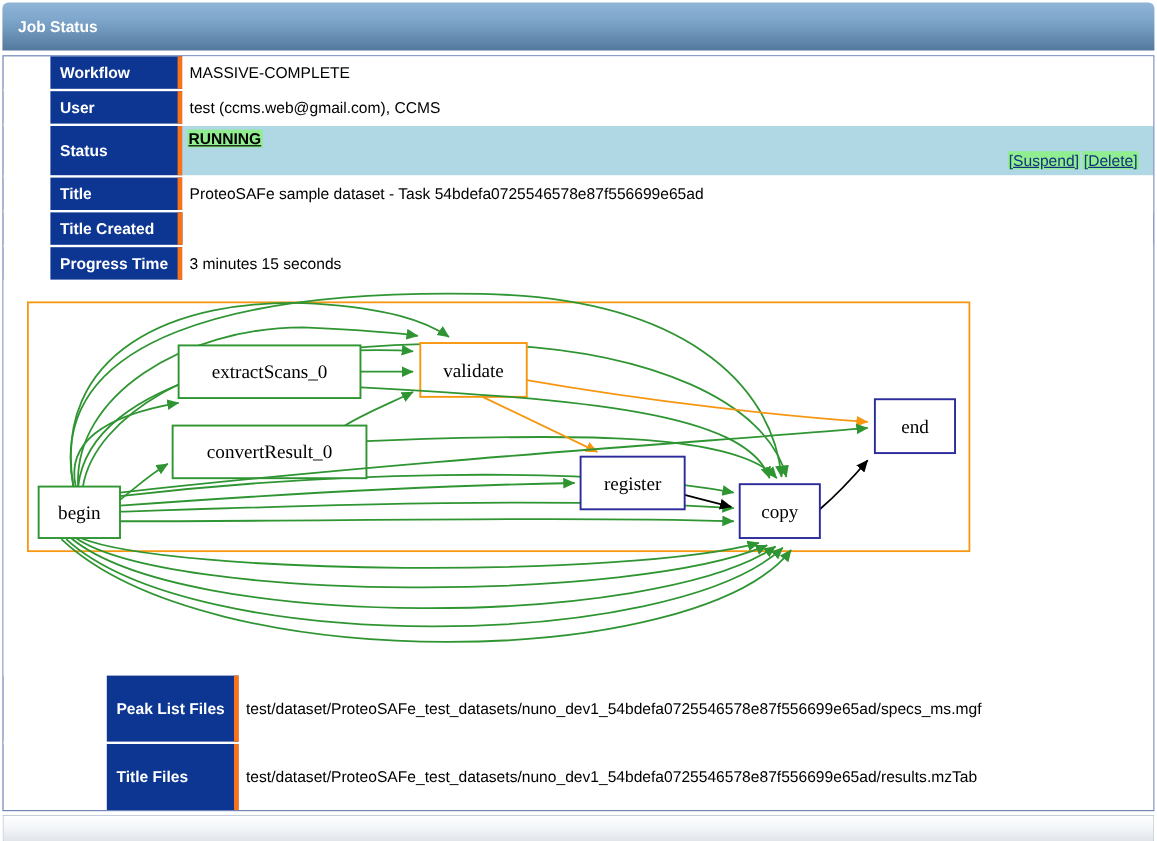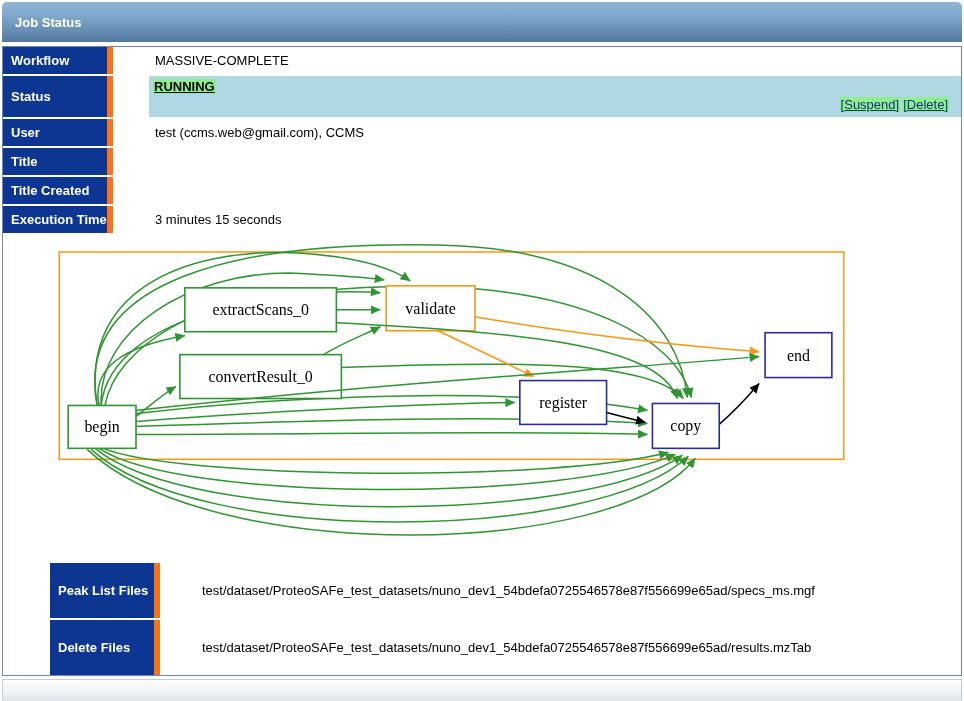--- a/index.html
+++ b/index.html
@@ -21,26 +21,26 @@
     margin-top:4px;
     border:1px solid #7186b8;
     background:#ffffff;
   }
   .row{display:flex;border-bottom:2px solid #ffffff;}
   .row:last-child{border-bottom:none;}
   .cell-label{
     width:110px;min-width:110px;box-sizing:border-box;
     background:#0d3692;color:#ffffff;font-weight:bold;
     display:flex;align-items:center;
-    padding-left:8px;border-right:6px solid #f97316;
+    padding-left:8px;border-right:4px solid #f97316;margin-left:39px;
   }
   .cell-value{
     flex:1;background:#ffffff;
     display:flex;align-items:center;
-    padding-left:6px;box-sizing:border-box;margin-left:36px;
+    padding-left:6px;box-sizing:border-box;
   }
   .h27{height:27px;} .h41{height:41px;} .h55{height:55px;padding-left:47px;} .hprog{height:326px;}
 
   
   .status-value{
     background:#b0d8e4;
     flex-direction:column;align-items:stretch;justify-content:space-between;
     padding:3px 12px 5px 4px;
   }
   .status-top{text-align:left;}
@@ -76,47 +76,48 @@
     <span>Job Status</span>
   </div>
 
   <div class="jobtable">
 
     <div class="row h27">
       <div class="cell-label">Workflow</div>
       <div class="cell-value">MASSIVE-COMPLETE</div>
     </div>
 
+    <div class="row h27">
+      <div class="cell-label">User</div>
+      <div class="cell-value">test (ccms.web@gmail.com), CCMS</div>
+    </div>
+
     <div class="row h41">
       <div class="cell-label">Status</div>
       <div class="cell-value status-value">
         <div class="status-top">
           <a class="status-link">RUNNING</a>
         </div>
         <div class="actions">
           <span class="action-wrap"><span class="bracket">[</span><a>Suspend</a><span class="bracket">]</span></span><span class="action-wrap"><span class="bracket">[</span><a>Delete</a><span class="bracket">]</span></span>
         </div>
       </div>
     </div>
 
     <div class="row h27">
-      <div class="cell-label">User</div>
-      <div class="cell-value">test (ccms.web@gmail.com), CCMS</div>
-    </div>
-
-    <div class="row h27">
       <div class="cell-label">Title</div>
+      <div class="cell-value">ProteoSAFe sample dataset - Task 54bdefa0725546578e87f556699e65ad</div>
     </div>
 
     <div class="row h27">
       <div class="cell-label">Title Created</div>
     </div>
 
     <div class="row h27">
-      <div class="cell-label">Execution Time</div>
+      <div class="cell-label">Progress Time</div>
       <div class="cell-value">3 minutes 15 seconds</div>
     </div>
 
     <div class="row hprog">
       <div class="cell-value progress-value">
         <svg id="wf-svg" width="847" height="326" viewBox="0 0 849 327" xmlns="http://www.w3.org/2000/svg">
             <defs>
               <marker id="arr-green" markerUnits="userSpaceOnUse" markerWidth="12" markerHeight="10" refX="9.5" refY="4.5" orient="auto">
                 <path d="M0,0 L10,4.5 L0,9 z" fill="#2F9532"></path>
               </marker>
@@ -170,21 +171,21 @@
           </svg>
       </div>
     </div>
 
     <div class="row h55">
       <div class="cell-label">Peak List Files</div>
       <div class="cell-value">test/dataset/ProteoSAFe_test_datasets/nuno_dev1_54bdefa0725546578e87f556699e65ad/specs_ms.mgf</div>
     </div>
 
     <div class="row h55">
-      <div class="cell-label">Delete Files</div>
+      <div class="cell-label">Title Files</div>
       <div class="cell-value">test/dataset/ProteoSAFe_test_datasets/nuno_dev1_54bdefa0725546578e87f556699e65ad/results.mzTab</div>
     </div>
 
   </div>
 
   <div class="footer"></div>
 
 </div>
 
 </body></html>

